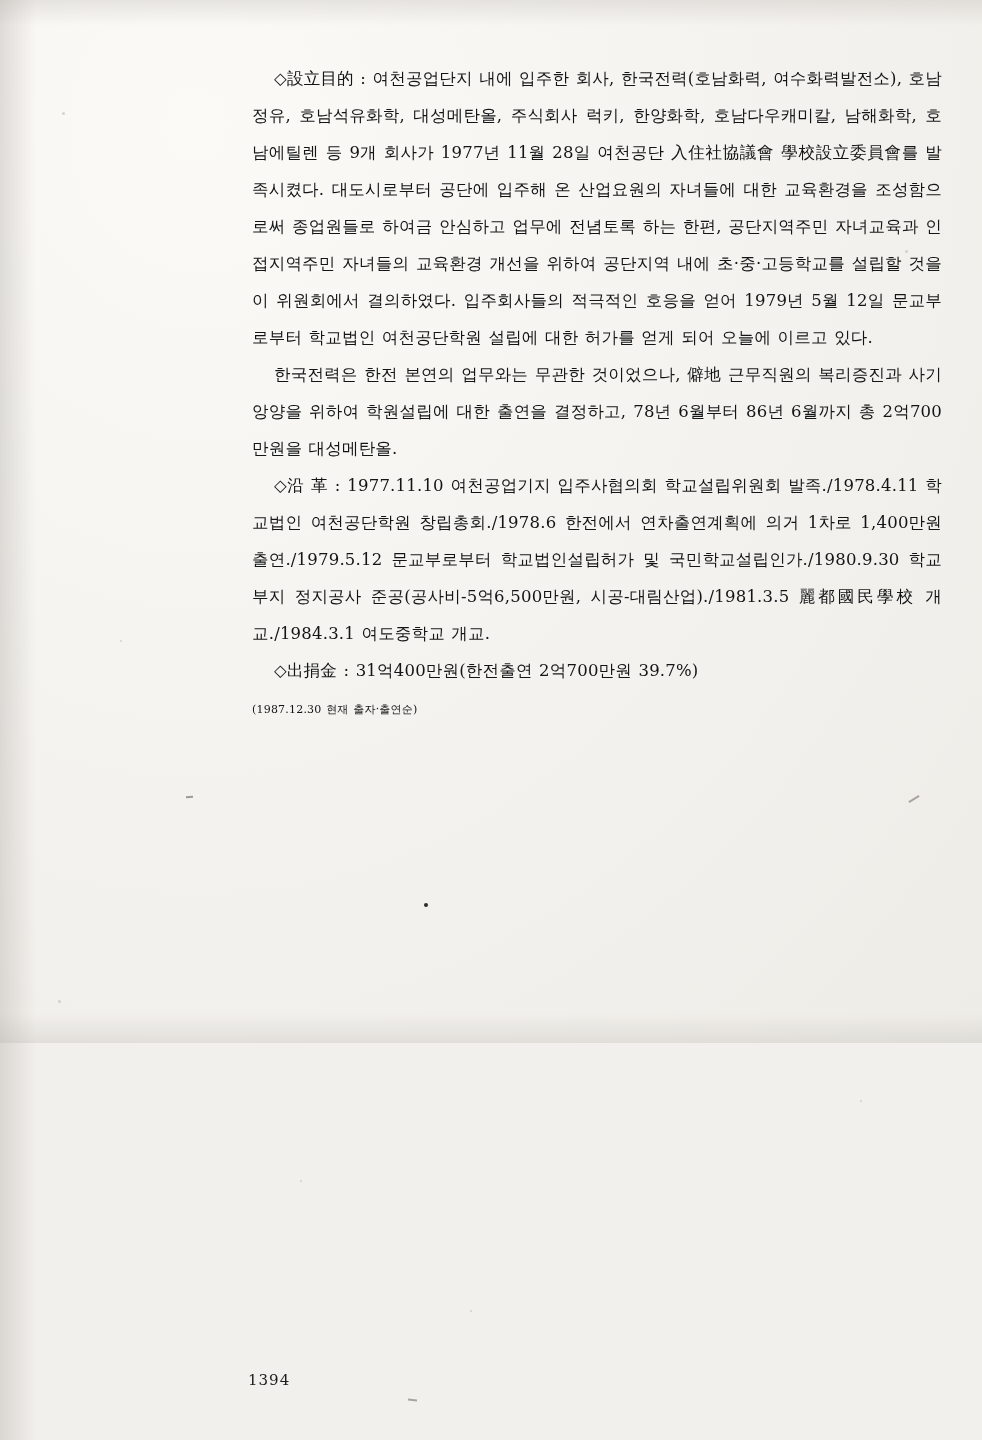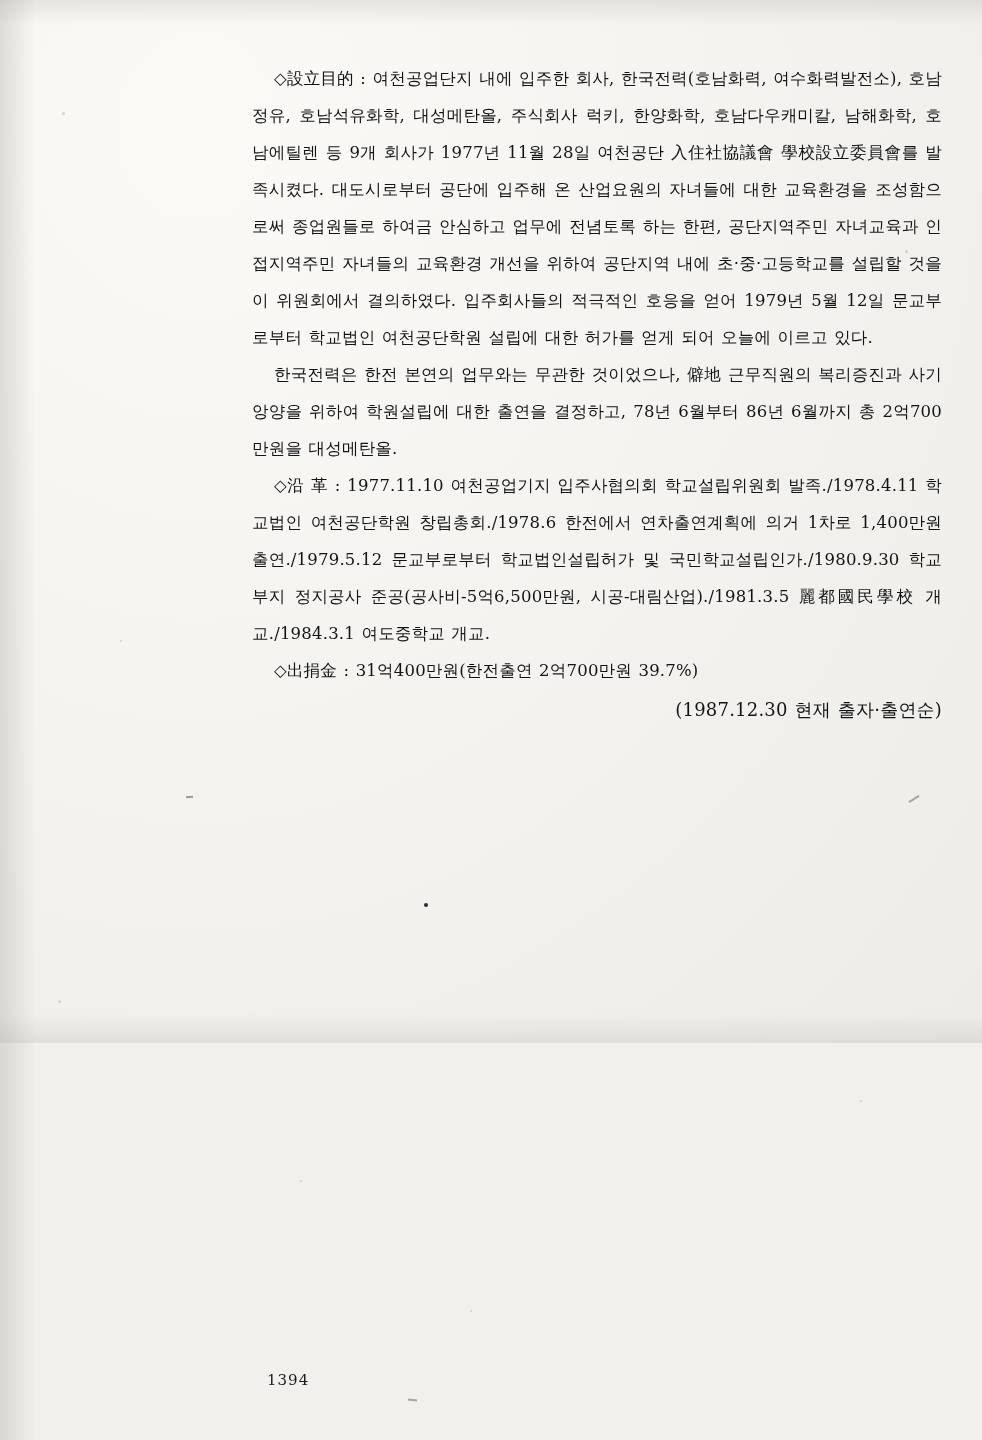--- a/index.html
+++ b/index.html
@@ -48,27 +48,27 @@
     color: #121416;
   }
   p.indent {
     text-indent: 22px;
   }
   .diamond-para {
     text-indent: 0;
   }
   .closing {
     margin-top: 2px;
-    text-align: right;
-    font-size: 18px;
+    text-align: left;
+    font-size: 11px;
     line-height: 37px;
   }
   .folio {
     position: absolute;
-    left: 267px;
+    left: 248px;
     top: 1371px;
     font-size: 15px;
     letter-spacing: 1px;
     color: #1a1c1f;
     font-family: "DejaVu Serif", "Liberation Serif", serif;
   }
   .dot-mark {
     position: absolute;
     left: 424px;
     top: 903px;

